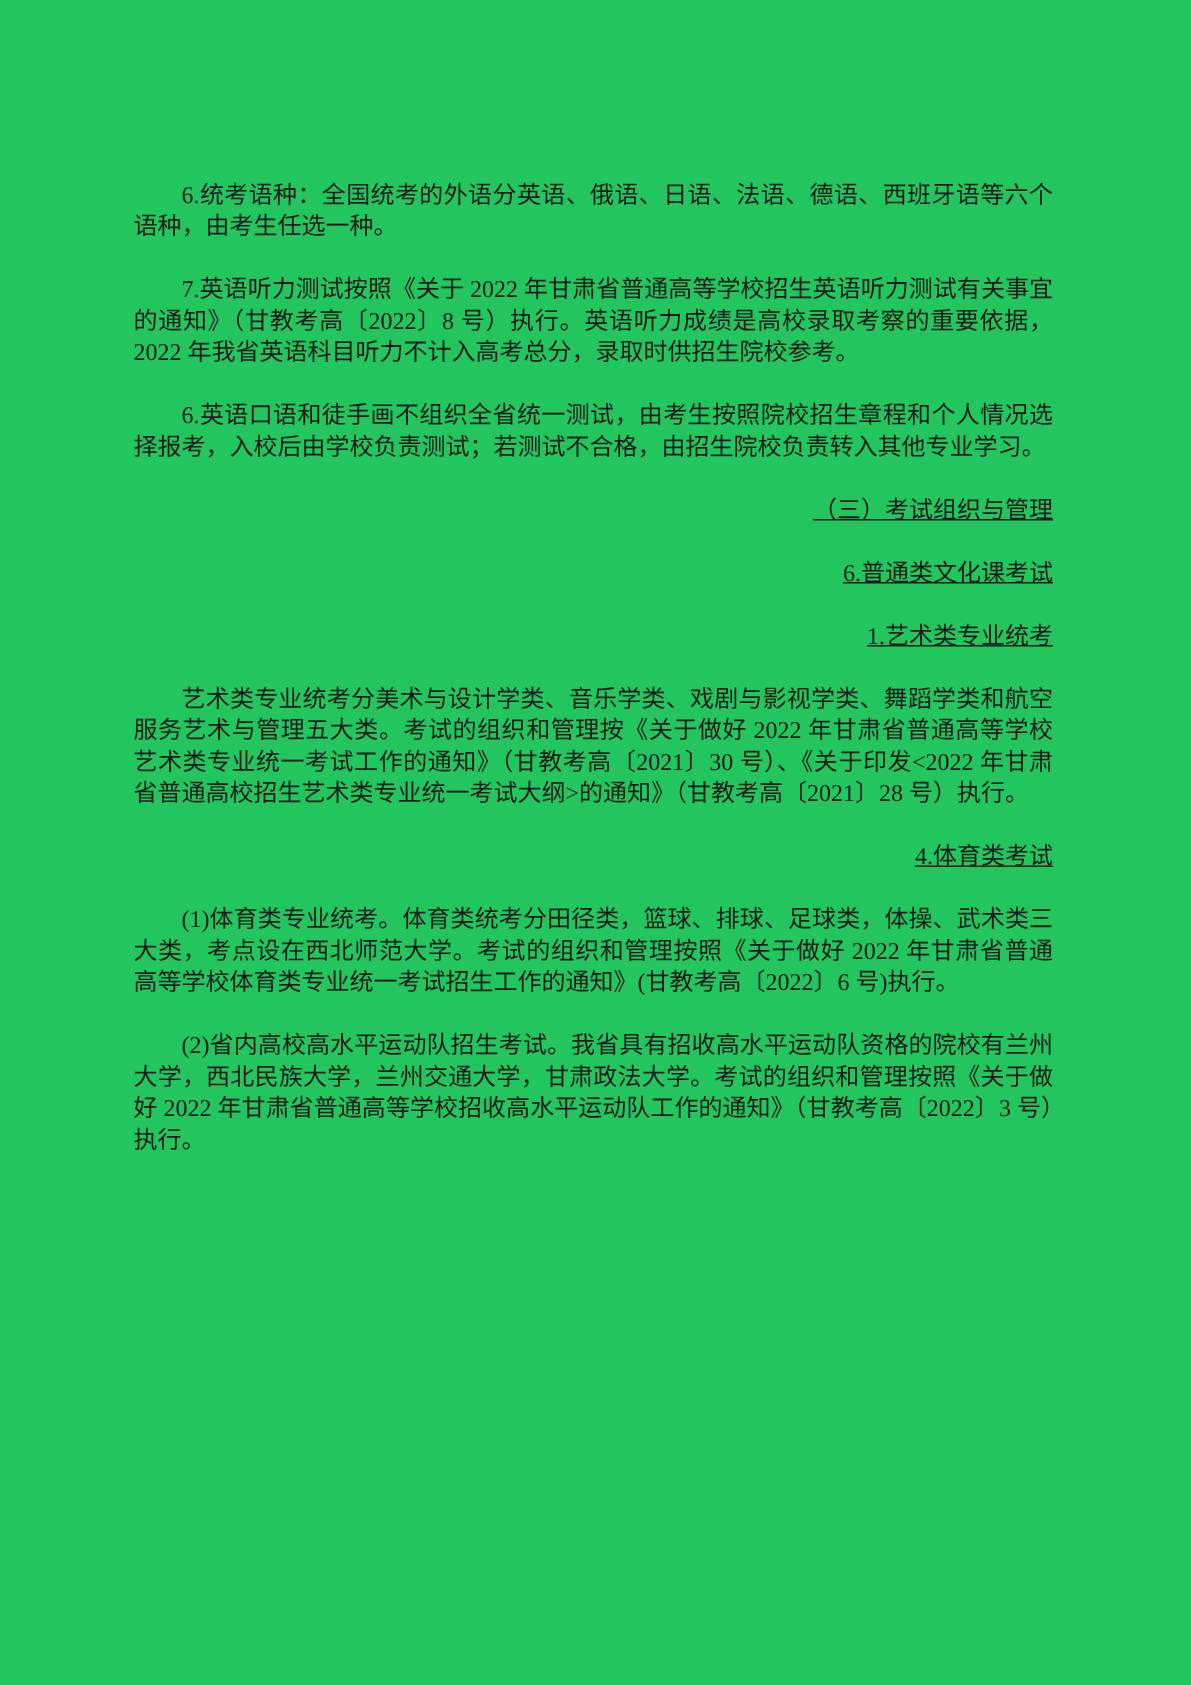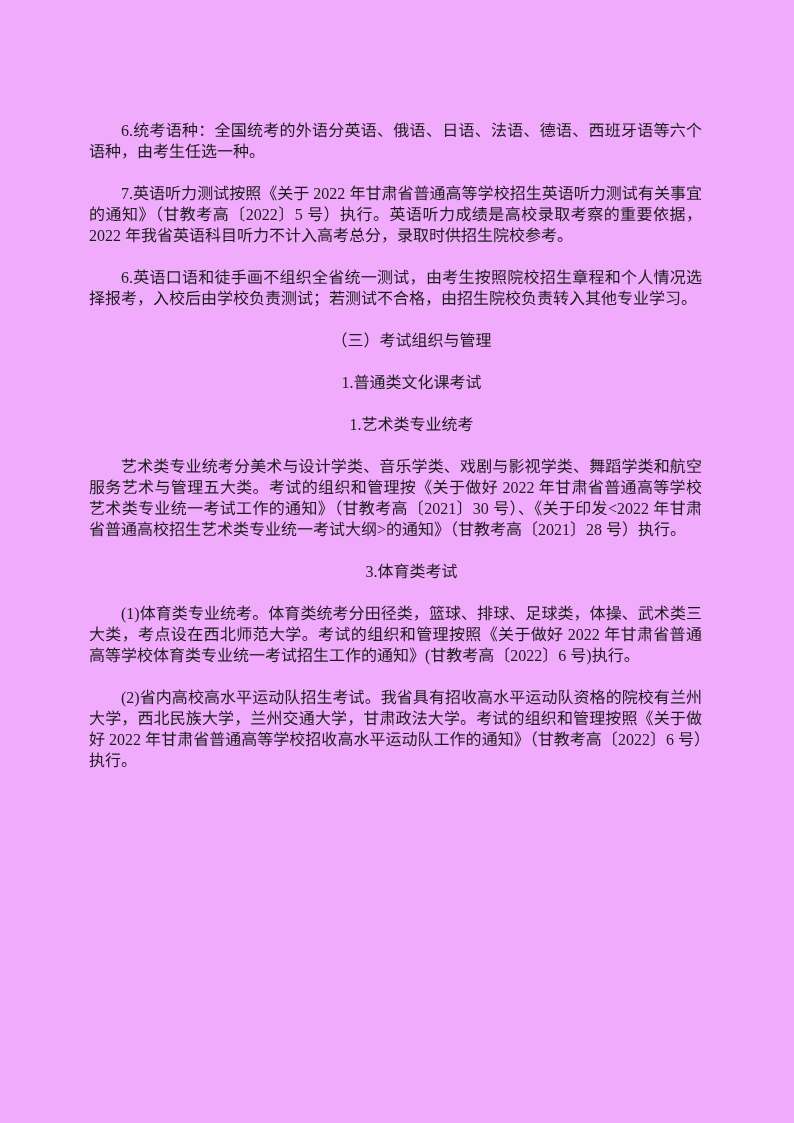--- a/index.html
+++ b/index.html
@@ -10,50 +10,51 @@
   body {
     width: 794px;
     height: 1123px;
     position: relative;
     overflow: hidden;
     font-family: "Liberation Serif", "DejaVu Serif", serif;
   }
   .page {
     position: absolute;
     inset: 0;
-    background: #f0abfc;
+    background: #22c55e;
   }
   .content {
     position: absolute;
     left: 89px;
     top: 120px;
     width: 613px;
   }
   .content p {
     margin: 0 0 21px 0;
     font-size: 16px;
     line-height: 21px;
     color: #1c1c1c;
     text-indent: 2em;
     text-align: justify;
     letter-spacing: 0;
   }
   .content p.heading {
-    text-align: center;
+    text-align: right;
+    text-decoration: underline;
   }
 </style>
 </head>
 <body>
 
 <div class="page">
   <div class="content">
     <p>6.统考语种：全国统考的外语分英语、俄语、日语、法语、德语、西班牙语等六个语种，由考生任选一种。</p>
-    <p>7.英语听力测试按照《关于 2022 年甘肃省普通高等学校招生英语听力测试有关事宜的通知》（甘教考高〔2022〕5 号）执行。英语听力成绩是高校录取考察的重要依据，2022 年我省英语科目听力不计入高考总分，录取时供招生院校参考。</p>
+    <p>7.英语听力测试按照《关于 2022 年甘肃省普通高等学校招生英语听力测试有关事宜的通知》（甘教考高〔2022〕8 号）执行。英语听力成绩是高校录取考察的重要依据，2022 年我省英语科目听力不计入高考总分，录取时供招生院校参考。</p>
     <p>6.英语口语和徒手画不组织全省统一测试，由考生按照院校招生章程和个人情况选择报考，入校后由学校负责测试；若测试不合格，由招生院校负责转入其他专业学习。</p>
     <p class="heading">（三）考试组织与管理</p>
-    <p class="heading">1.普通类文化课考试</p>
+    <p class="heading">6.普通类文化课考试</p>
     <p class="heading">1.艺术类专业统考</p>
     <p>艺术类专业统考分美术与设计学类、音乐学类、戏剧与影视学类、舞蹈学类和航空服务艺术与管理五大类。考试的组织和管理按《关于做好 2022 年甘肃省普通高等学校艺术类专业统一考试工作的通知》（甘教考高〔2021〕30 号）、《关于印发&lt;2022 年甘肃省普通高校招生艺术类专业统一考试大纲&gt;的通知》（甘教考高〔2021〕28 号）执行。</p>
-    <p class="heading">3.体育类考试</p>
+    <p class="heading">4.体育类考试</p>
     <p>(1)体育类专业统考。体育类统考分田径类，篮球、排球、足球类，体操、武术类三大类，考点设在西北师范大学。考试的组织和管理按照《关于做好 2022 年甘肃省普通高等学校体育类专业统一考试招生工作的通知》(甘教考高〔2022〕6 号)执行。</p>
-    <p>(2)省内高校高水平运动队招生考试。我省具有招收高水平运动队资格的院校有兰州大学，西北民族大学，兰州交通大学，甘肃政法大学。考试的组织和管理按照《关于做好 2022 年甘肃省普通高等学校招收高水平运动队工作的通知》（甘教考高〔2022〕6 号）执行。</p>
+    <p>(2)省内高校高水平运动队招生考试。我省具有招收高水平运动队资格的院校有兰州大学，西北民族大学，兰州交通大学，甘肃政法大学。考试的组织和管理按照《关于做好 2022 年甘肃省普通高等学校招收高水平运动队工作的通知》（甘教考高〔2022〕3 号）执行。</p>
   </div>
 </div>
 
 </body></html>

